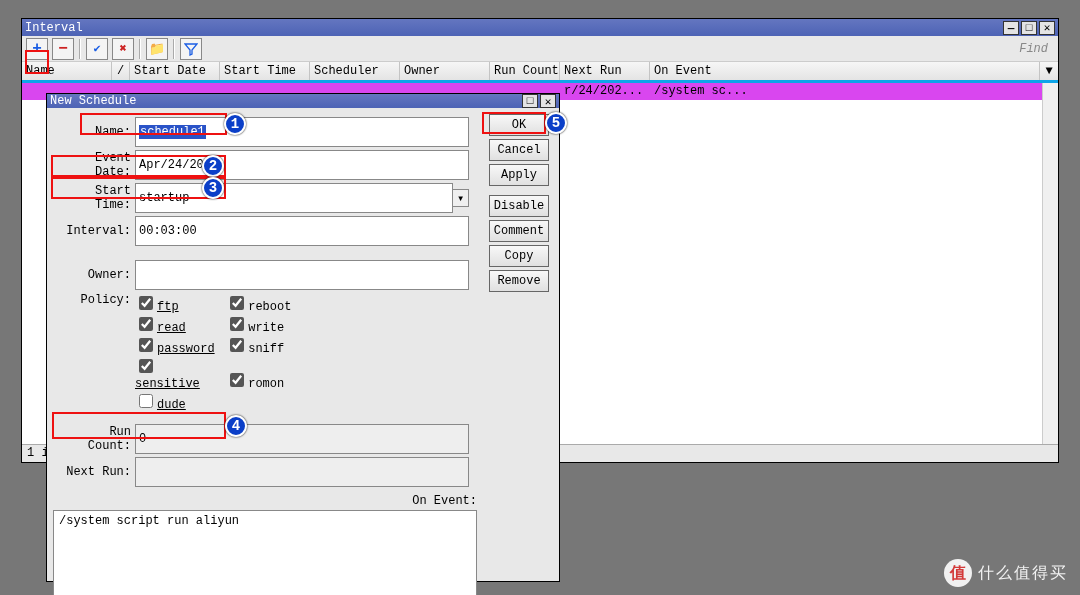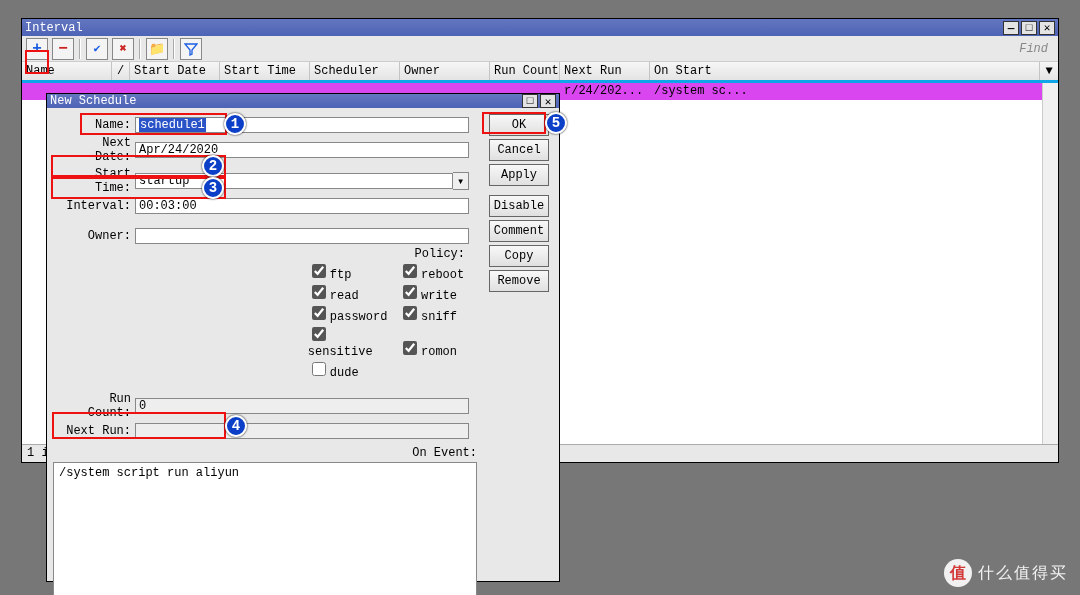--- a/index.html
+++ b/index.html
@@ -24,24 +24,24 @@
   .listbody { background:#fff; flex:1; position:relative; overflow:hidden; }
   .row { position:absolute; left:0; right:0; height:17px; display:flex; }
   .row.sel { background:#d946ef; }
   .row .cell { padding:1px 4px; white-space:nowrap; overflow:hidden; }
 
   .status { height:18px; border-top:1px solid #aaa; padding:1px 5px; background:#e8e8e8; }
 
   
   .frow { display:flex; align-items:center; margin:3px 8px; }
   .frow label { width:70px; text-align:right; margin-right:4px; }
-  .ftext { height:16px; border:1px solid #888; background:#fff; padding:0 3px; display:flex; align-items:center; }
+  .ftext { height:30px; border:1px solid #888; background:#fff; padding:0 3px; display:flex; align-items:center; }
   .fselect-btn { width:16px; height:18px; border:1px solid #888; background:#efefef; display:flex; align-items:center; justify-content:center; cursor:pointer; border-left:none; }
   .chk { width:14px; height:14px; margin-right:4px; accent-color:#555; }
-  .policy-col { display:inline-block; width:84px; }
+  .policy-col { display:inline-block; width:84px;text-decoration:underline; }
   .policy-col2 { display:inline-block; width:70px; }
   .dbtn { width:60px; height:22px; border:1px solid #666; background:linear-gradient(#f8f8f8,#e0e0e0); cursor:pointer; margin-bottom:3px; display:flex; align-items:center; justify-content:center; }
   .textarea { border:1px solid #888; background:#fff; padding:3px 5px; resize:none; width:100%; height:140px; }
 
   
   .hl { position:absolute; border:2px solid #e11; pointer-events:none; }
   .bubble { position:absolute; width:22px; height:22px; border-radius:50%; background:#0b3fc8; border:2px solid #fff; color:#fff; font-weight:bold; display:flex; align-items:center; justify-content:center; font-size:14px; pointer-events:none; box-shadow:0 0 2px #000;}
 
   
   .wm { position:absolute; right:12px; bottom:8px; color:#fff; display:flex; align-items:center; gap:6px; opacity:.9; font-family: "Microsoft YaHei", sans-serif;}
@@ -78,21 +78,21 @@
   </div>
   <div class="listhdr">
     <div class="col" style="width:90px;">Name</div>
     <div class="col" style="width:18px; text-align:center;">/</div>
     <div class="col" style="width:90px;">Start Date</div>
     <div class="col" style="width:90px;">Start Time</div>
     <div class="col" style="width:90px;">Scheduler</div>
     <div class="col" style="width:90px;">Owner</div>
     <div class="col" style="width:70px;">Run Count</div>
     <div class="col" style="width:90px;">Next Run</div>
-    <div class="col" style="flex:1;">On Start</div>
+    <div class="col" style="flex:1;">On Event</div>
     <div class="menu-cell">▼</div>
   </div>
   <div class="listbody">
     <div class="row sel" style="top:0;">
       <div class="cell" style="width:90px;"></div>
       <div class="cell" style="width:18px;"></div>
       <div class="cell" style="width:90px;"></div>
       <div class="cell" style="width:90px;"></div>
       <div class="cell" style="width:90px;"></div>
       <div class="cell" style="width:90px;"></div>
@@ -116,38 +116,38 @@
   <div style="flex:1; display:flex; padding:6px; gap:8px;">
 
     <div style="flex:1;">
       <div class="frow">
         <label>Name:</label>
         <div class="ftext" style="flex:1;">
           <span style="background:#2a53c8;color:#fff;padding:0 1px;">schedule1</span>
         </div>
       </div>
       <div class="frow">
-        <label>Next Date:</label>
+        <label>Event Date:</label>
         <div class="ftext" style="flex:1;">Apr/24/2020</div>
       </div>
       <div class="frow">
         <label>Start Time:</label>
         <div class="ftext" style="flex:1;">startup</div>
         <div class="fselect-btn">▾</div>
       </div>
       <div class="frow">
         <label>Interval:</label>
         <div class="ftext" style="flex:1;">00:03:00</div>
       </div>
       <div style="height:8px;"></div>
       <div class="frow">
         <label>Owner:</label>
         <div class="ftext" style="flex:1;"></div>
       </div>
-      <div class="frow" style="align-items:flex-end;flex-direction:column;">
+      <div class="frow" style="align-items:flex-start;">
         <label>Policy:</label>
         <div style="flex:1;">
           <div><span class="policy-col"><input type="checkbox" class="chk" checked="" style=""><span>ftp</span></span>
                <span class="policy-col2"><input type="checkbox" class="chk" checked="" style=""><span>reboot</span></span></div>
           <div><span class="policy-col"><input type="checkbox" class="chk" checked="" style=""><span>read</span></span>
                <span class="policy-col2"><input type="checkbox" class="chk" checked="" style=""><span>write</span></span></div>
           <div><span class="policy-col"><input type="checkbox" class="chk" checked="" style=""><span>password</span></span>
                <span class="policy-col2"><input type="checkbox" class="chk" checked="" style=""><span>sniff</span></span></div>
           <div><span class="policy-col"><input type="checkbox" class="chk" checked="" style=""><span>sensitive</span></span>
                <span class="policy-col2"><input type="checkbox" class="chk" checked="" style=""><span>romon</span></span></div>

